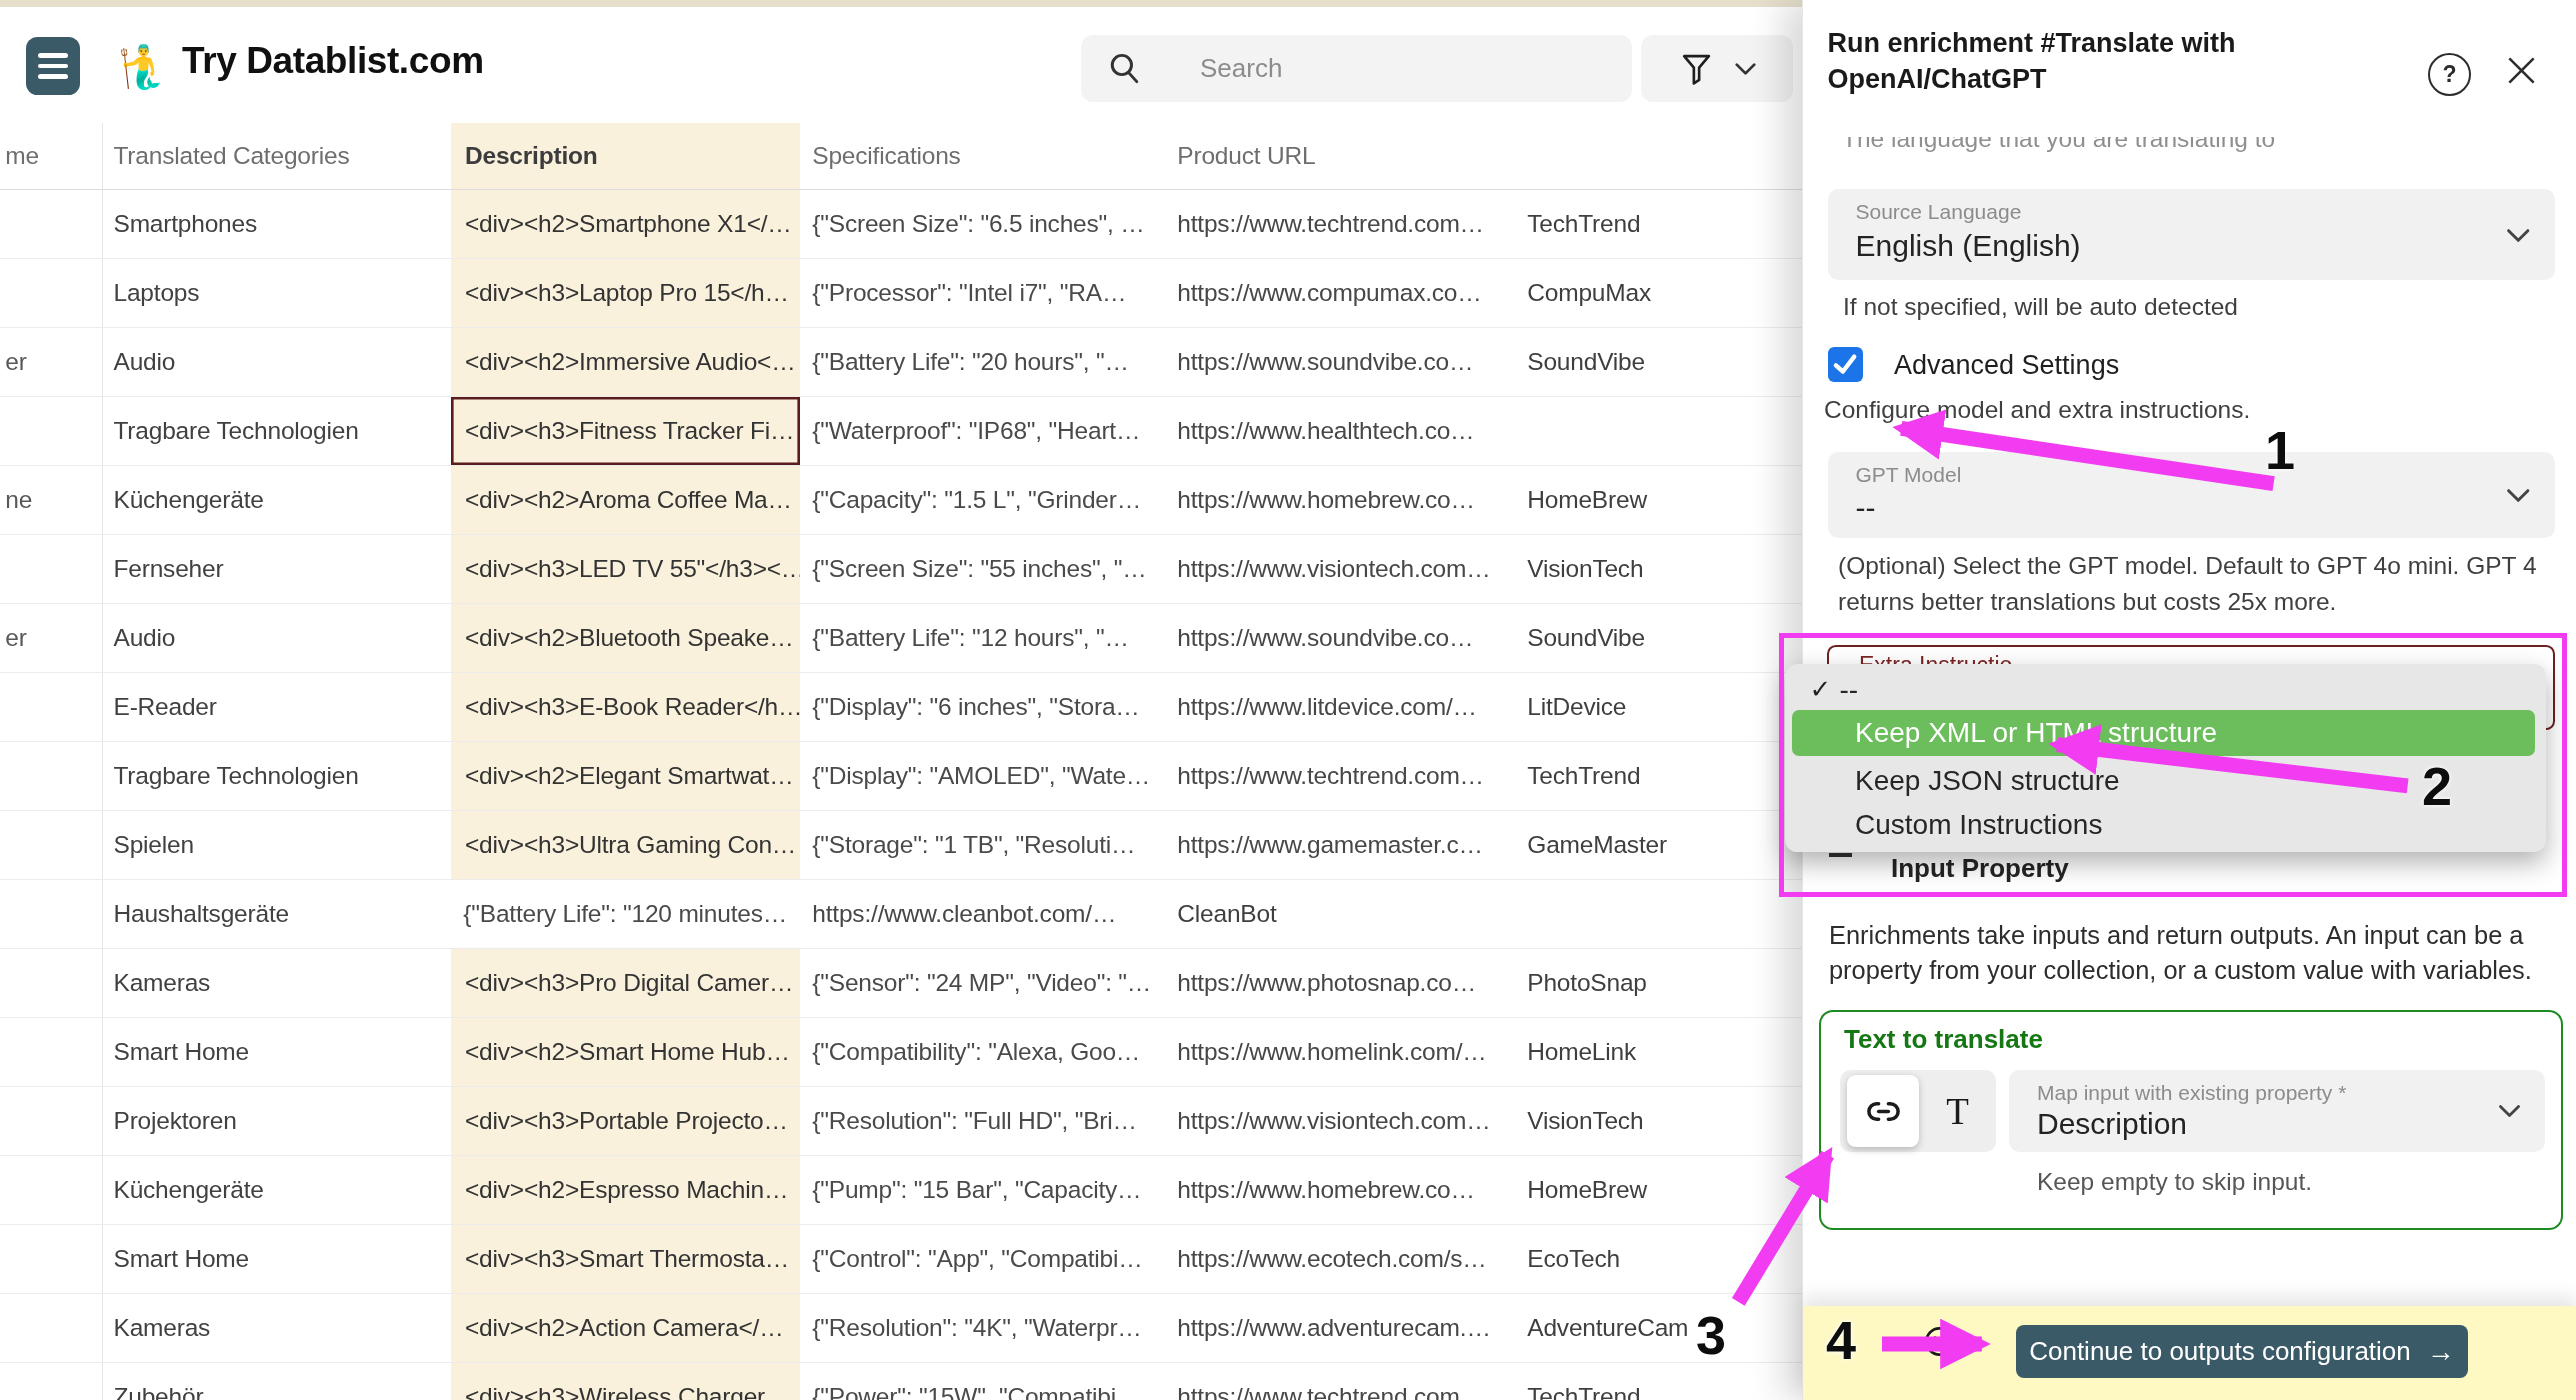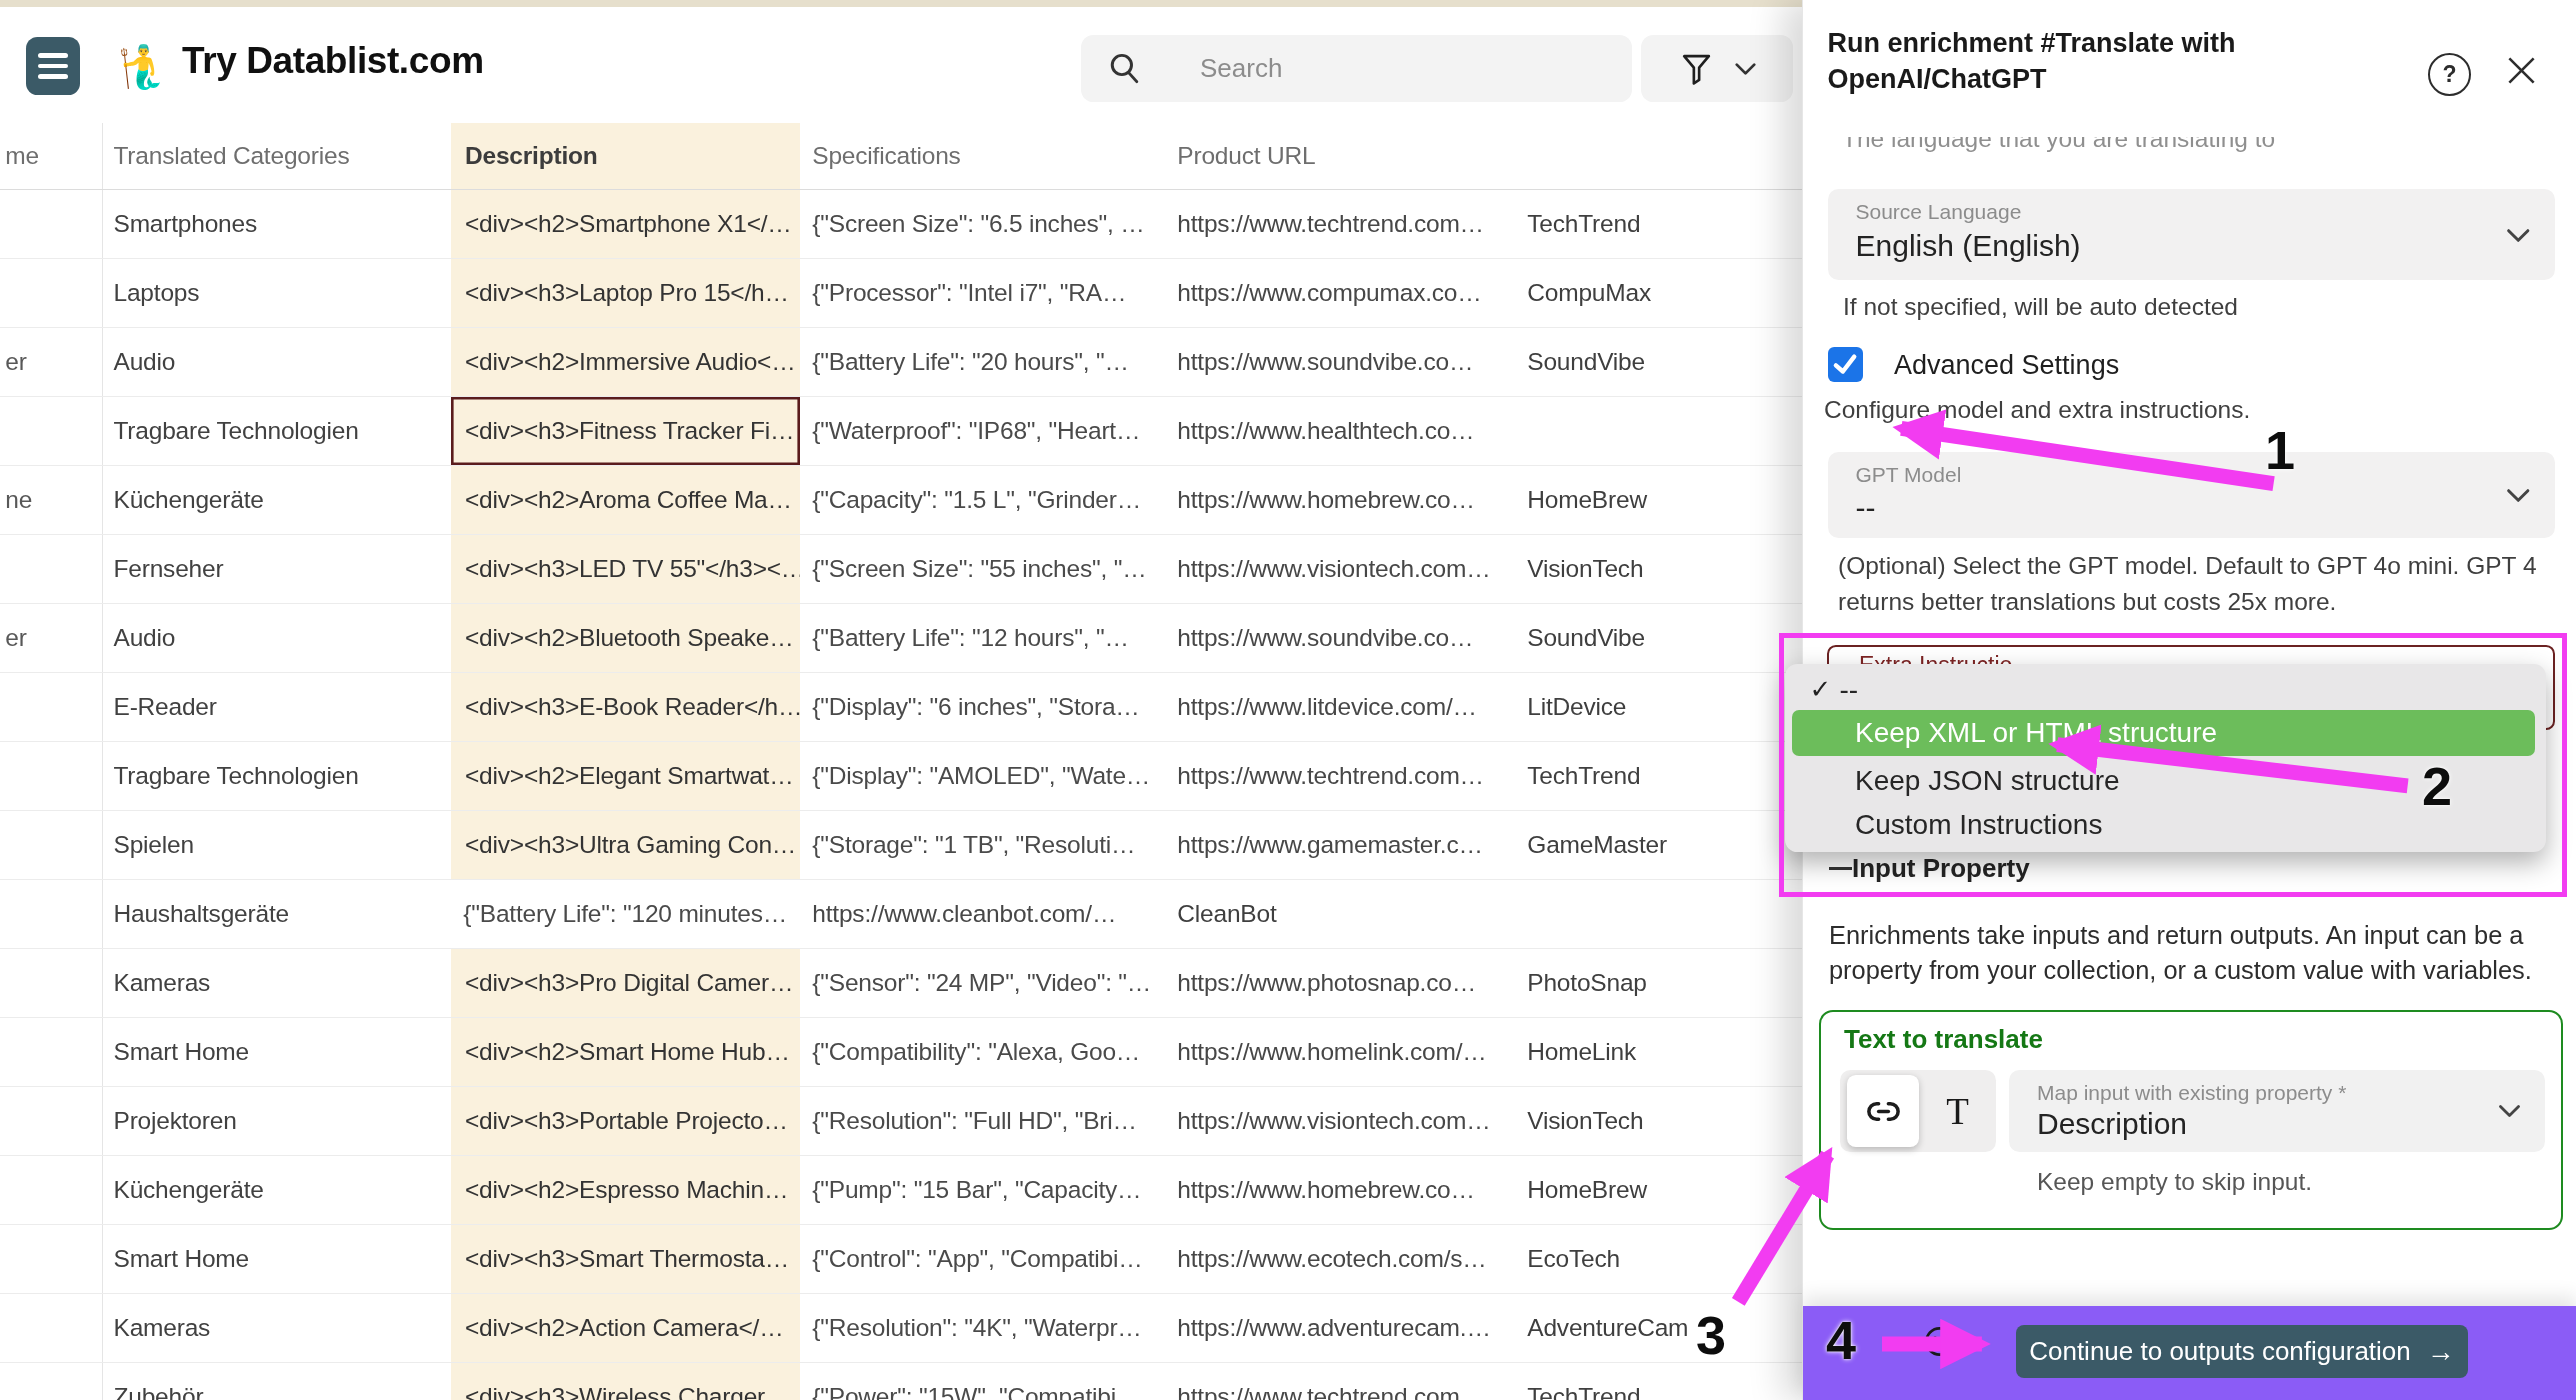--- a/index.html
+++ b/index.html
@@ -41,34 +41,34 @@
   .close-btn{position:absolute;left:699px;top:51px;width:39px;height:39px;display:flex;align-items:center;justify-content:center;cursor:pointer;}
   .cliphint{position:absolute;left:39px;top:137px;height:19px;overflow:hidden;}
   .cliphint .inner{margin-top:-12.3px;font-size:24.5px;color:#8f8f8f;white-space:nowrap;}
   .field{position:absolute;left:24.5px;width:727px;background:#f2f1f1;border-radius:10.5px;}
   .flabel{position:absolute;left:28px;top:11.4px;font-size:21px;color:#8c8c8c;}
   .fvalue{position:absolute;left:28px;font-size:30px;color:#232323;}
   .fchev{position:absolute;right:24.5px;top:50%;margin-top:-7px;display:flex;}
   .helper{position:absolute;font-size:24.5px;color:#3f3f3f;}
   .checkbox{position:absolute;left:24.5px;top:347px;width:35px;height:35px;background:#1b74e8;border-radius:6.1px;display:flex;align-items:center;justify-content:center;cursor:pointer;}
   .adv-label{position:absolute;left:91px;top:350px;font-size:27px;color:#1f1f1f;}
-  .sec-head{position:absolute;display:flex;align-items:center;}
+  .sec-head{position:absolute;display:flex;gap:39px;}
   .minus-ic{width:23px;height:3.5px;background:#333;}
   .sec-label{font-size:26px;font-weight:bold;color:#242424;}
   .para{position:absolute;left:26px;top:918px;width:720px;font-size:25.4px;line-height:35px;color:#2d2d2d;}
   
   .greenbox{position:absolute;left:16px;top:1010px;width:740px;height:216px;border:2.6px solid #1e8b20;border-radius:14px;background:#fff;}
   .gb-title{position:absolute;left:23px;top:12.3px;font-size:26px;font-weight:bold;color:#157815;}
   .toggle-group{position:absolute;left:19px;top:58px;width:156px;height:82px;background:#efeeee;border-radius:10.5px;}
   .link-btn{position:absolute;left:7px;top:5.3px;width:72px;height:72px;background:#fff;border-radius:8.8px;box-shadow:0 2.6px 7px rgba(0,0,0,0.22);display:flex;align-items:center;justify-content:center;cursor:pointer;}
   .t-btn{position:absolute;left:84px;top:5.3px;width:67px;height:72px;display:flex;align-items:center;justify-content:center;font-size:37px;color:#1a1a1a;font-family:"Liberation Serif","DejaVu Serif",serif;cursor:pointer;}
   .gb-field{position:absolute;left:188px;top:58px;width:536px;height:82px;background:#f1f1f1;border-radius:10.5px;}
   .gb-helper{position:absolute;left:216px;top:156px;font-size:24.5px;color:#565656;}
   
-  .panel-footer{position:absolute;left:0;top:1306px;width:774px;height:95px;background:#8b5cf6;box-shadow:0 -10.5px 17.5px rgba(0,0,0,0.10);}
+  .panel-footer{position:absolute;left:0;top:1306px;width:774px;height:95px;background:#fef9c3;box-shadow:0 -10.5px 17.5px rgba(0,0,0,0.10);}
   .face-ic{position:absolute;left:119px;top:17.5px;}
   .continue-btn{position:absolute;left:213px;top:19px;width:452px;height:53px;background:#3b5a67;border-radius:8px;display:flex;align-items:center;justify-content:center;gap:16px;color:#fff;font-size:26px;cursor:pointer;}
   .continue-btn .arrow{font-size:28px;}
   
   .extra-field{position:absolute;left:1827px;top:645px;width:724px;height:81px;background:#fff;border:2.6px solid #6b2222;border-radius:8.8px;z-index:40;}
   .extra-field .lab{position:absolute;left:30px;top:5.3px;font-size:23px;color:#7d2424;}
   
   .menu{position:absolute;left:1785px;top:664px;width:761px;height:188px;background:#e8e7e8;border-radius:12.3px;box-shadow:0 10.5px 26px rgba(0,0,0,0.30);z-index:50;}
   .menu-item{position:absolute;left:0;width:100%;display:flex;align-items:center;font-size:28px;color:#262626;cursor:pointer;}
   .menu-item .check{width:30px;margin-left:24.5px;font-size:26px;color:#222;}

